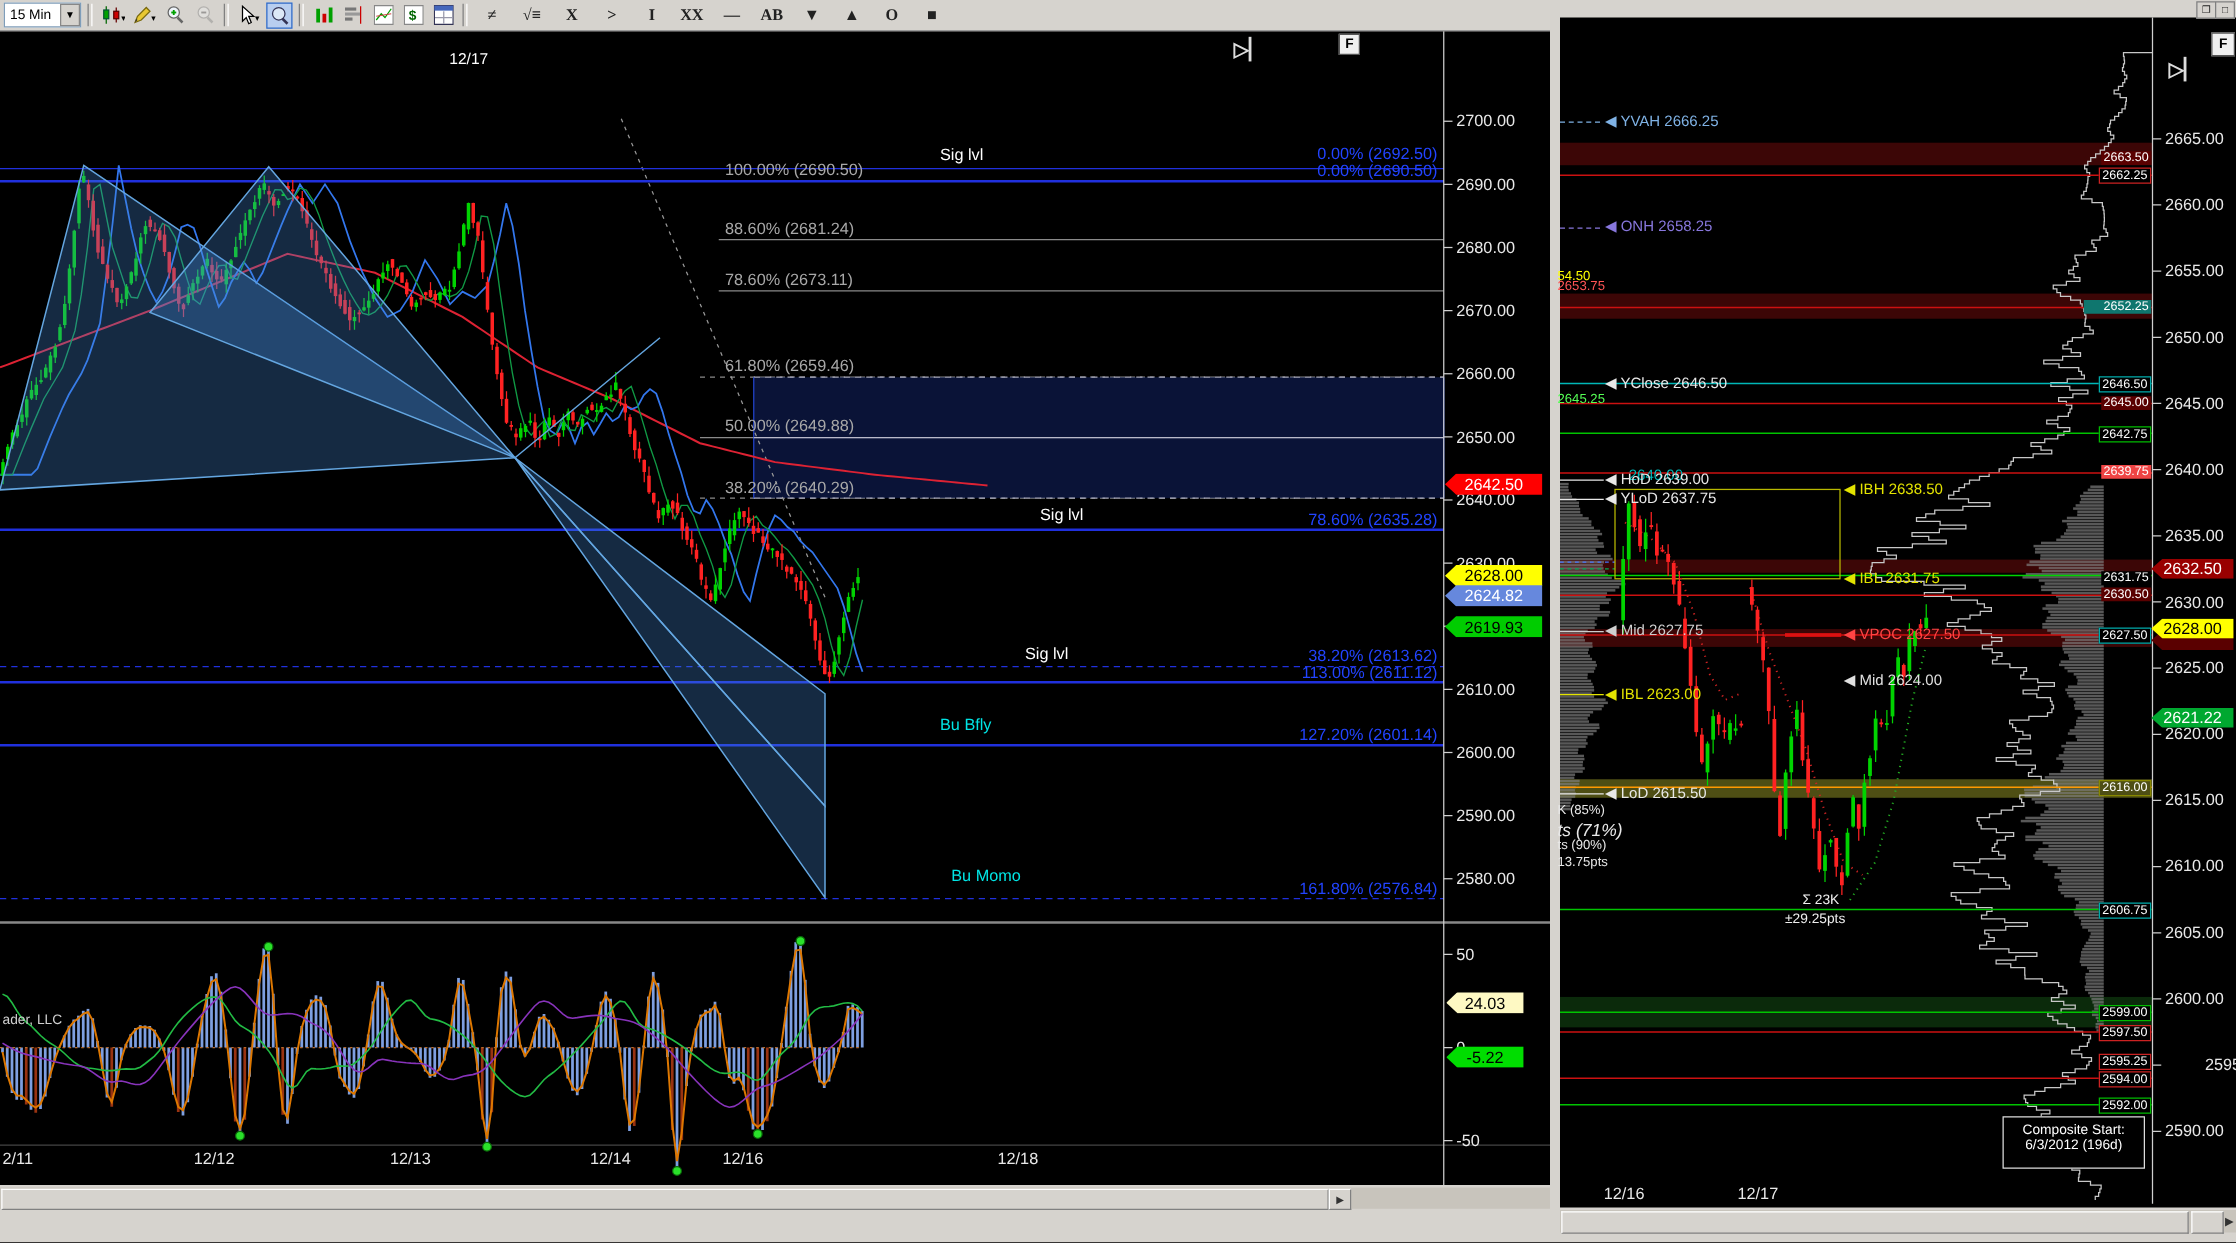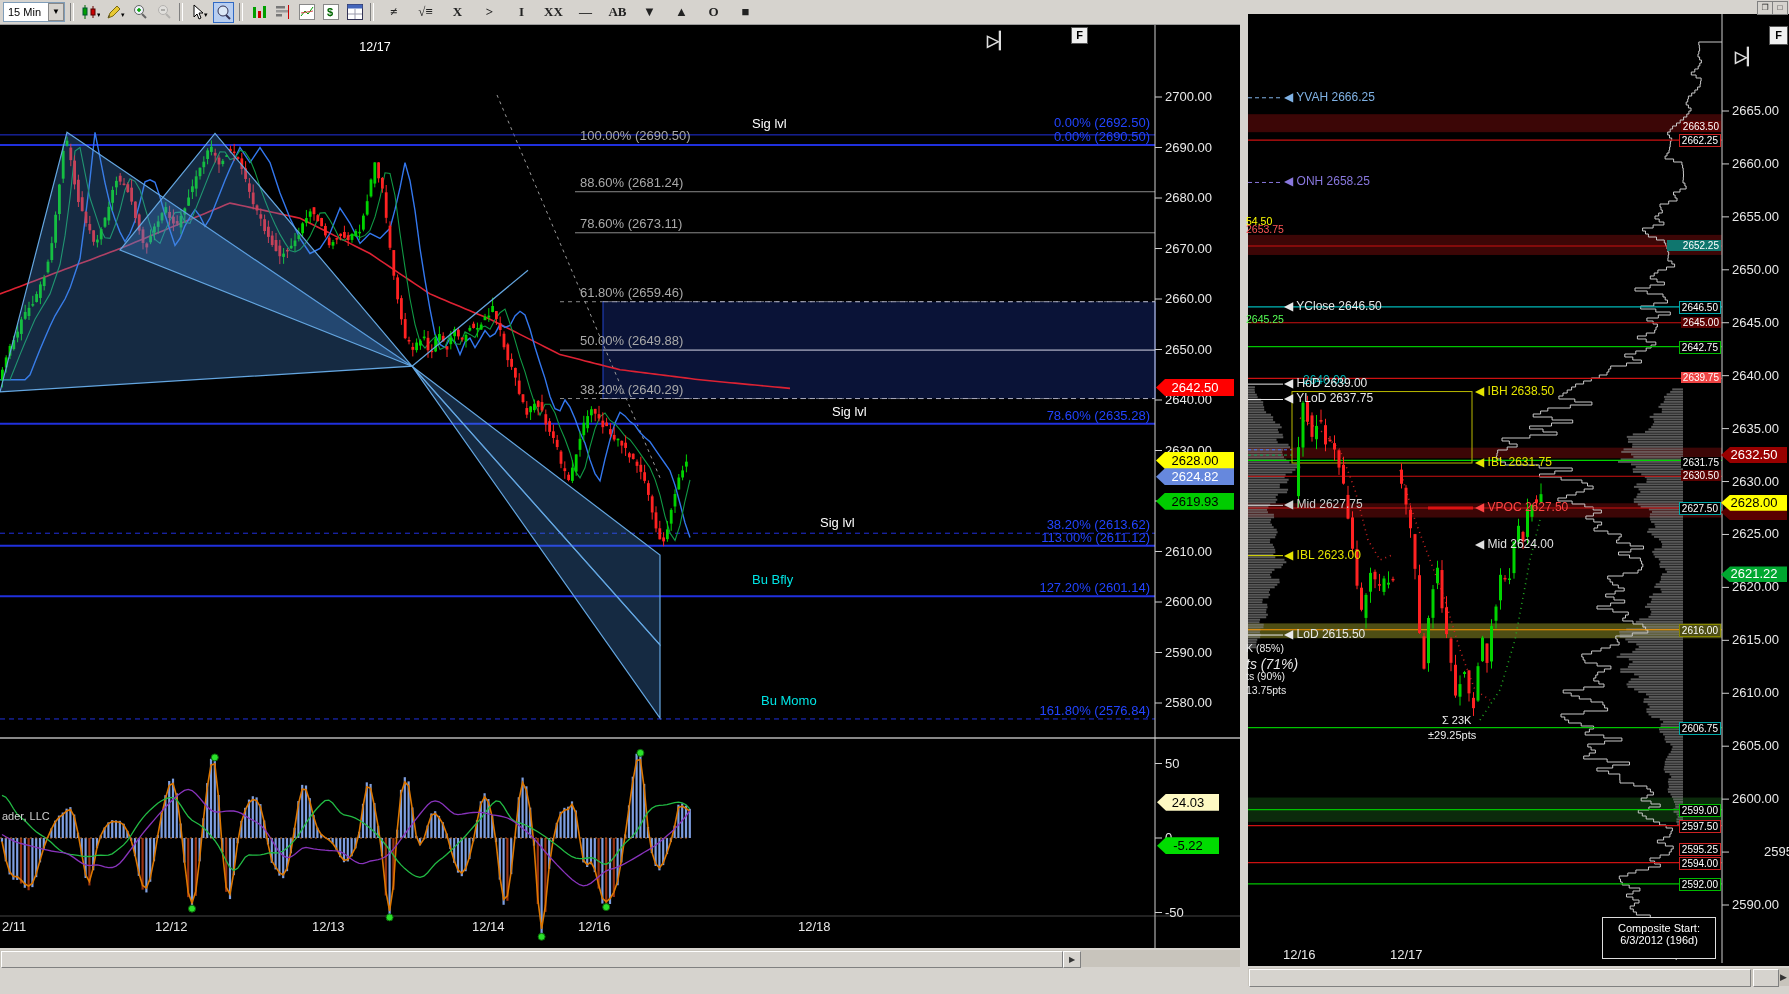--- a/index.html
+++ b/index.html
@@ -1173,21 +1173,21 @@
 
   <div class="chrome" style="left:1240px;top:0;width:8px;height:994px;"></div>
   <div class="chrome" style="left:1248px;top:0;width:541px;height:14px;"></div>
   <div class="chrome" style="left:0;top:948px;width:1240px;height:46px;"></div>
   <div class="chrome" style="left:1248px;top:966px;width:541px;height:28px;"></div>
 
   <div class="lbl" style="left:95px;top:40px;width:560px;text-align:center;color:#fff;font-size:12.5px;line-height:15.5px;">
     <div>12/17</div>
   </div>
 
-  <div class="lbl" style="left:1602px;top:893px;width:112px;height:36px;border:1px solid #ddd;background:#000;color:#fff;font-size:11px;text-align:center;padding-top:4px;margin-top:24px;">
+  <div class="lbl" style="left:1602px;top:893px;width:112px;height:36px;border:1px solid #ddd;background:#000;color:#fff;font-size:11px;text-align:center;padding-top:4px;">
     <div>Composite Start:</div>
     <div>6/3/2012 (196d)</div>
   </div>
 
   <div class="lbl" style="left:2px;top:810px;color:#cfcfcf;font-size:11px;">ader, LLC</div>
 
   <div class="lbl" style="left:1442px;top:714px;color:#eee;font-size:11px;">Σ 23K</div>
   <div class="lbl" style="left:1428px;top:729px;color:#eee;font-size:11px;">±29.25pts</div>
 
   <div id="overlay">

